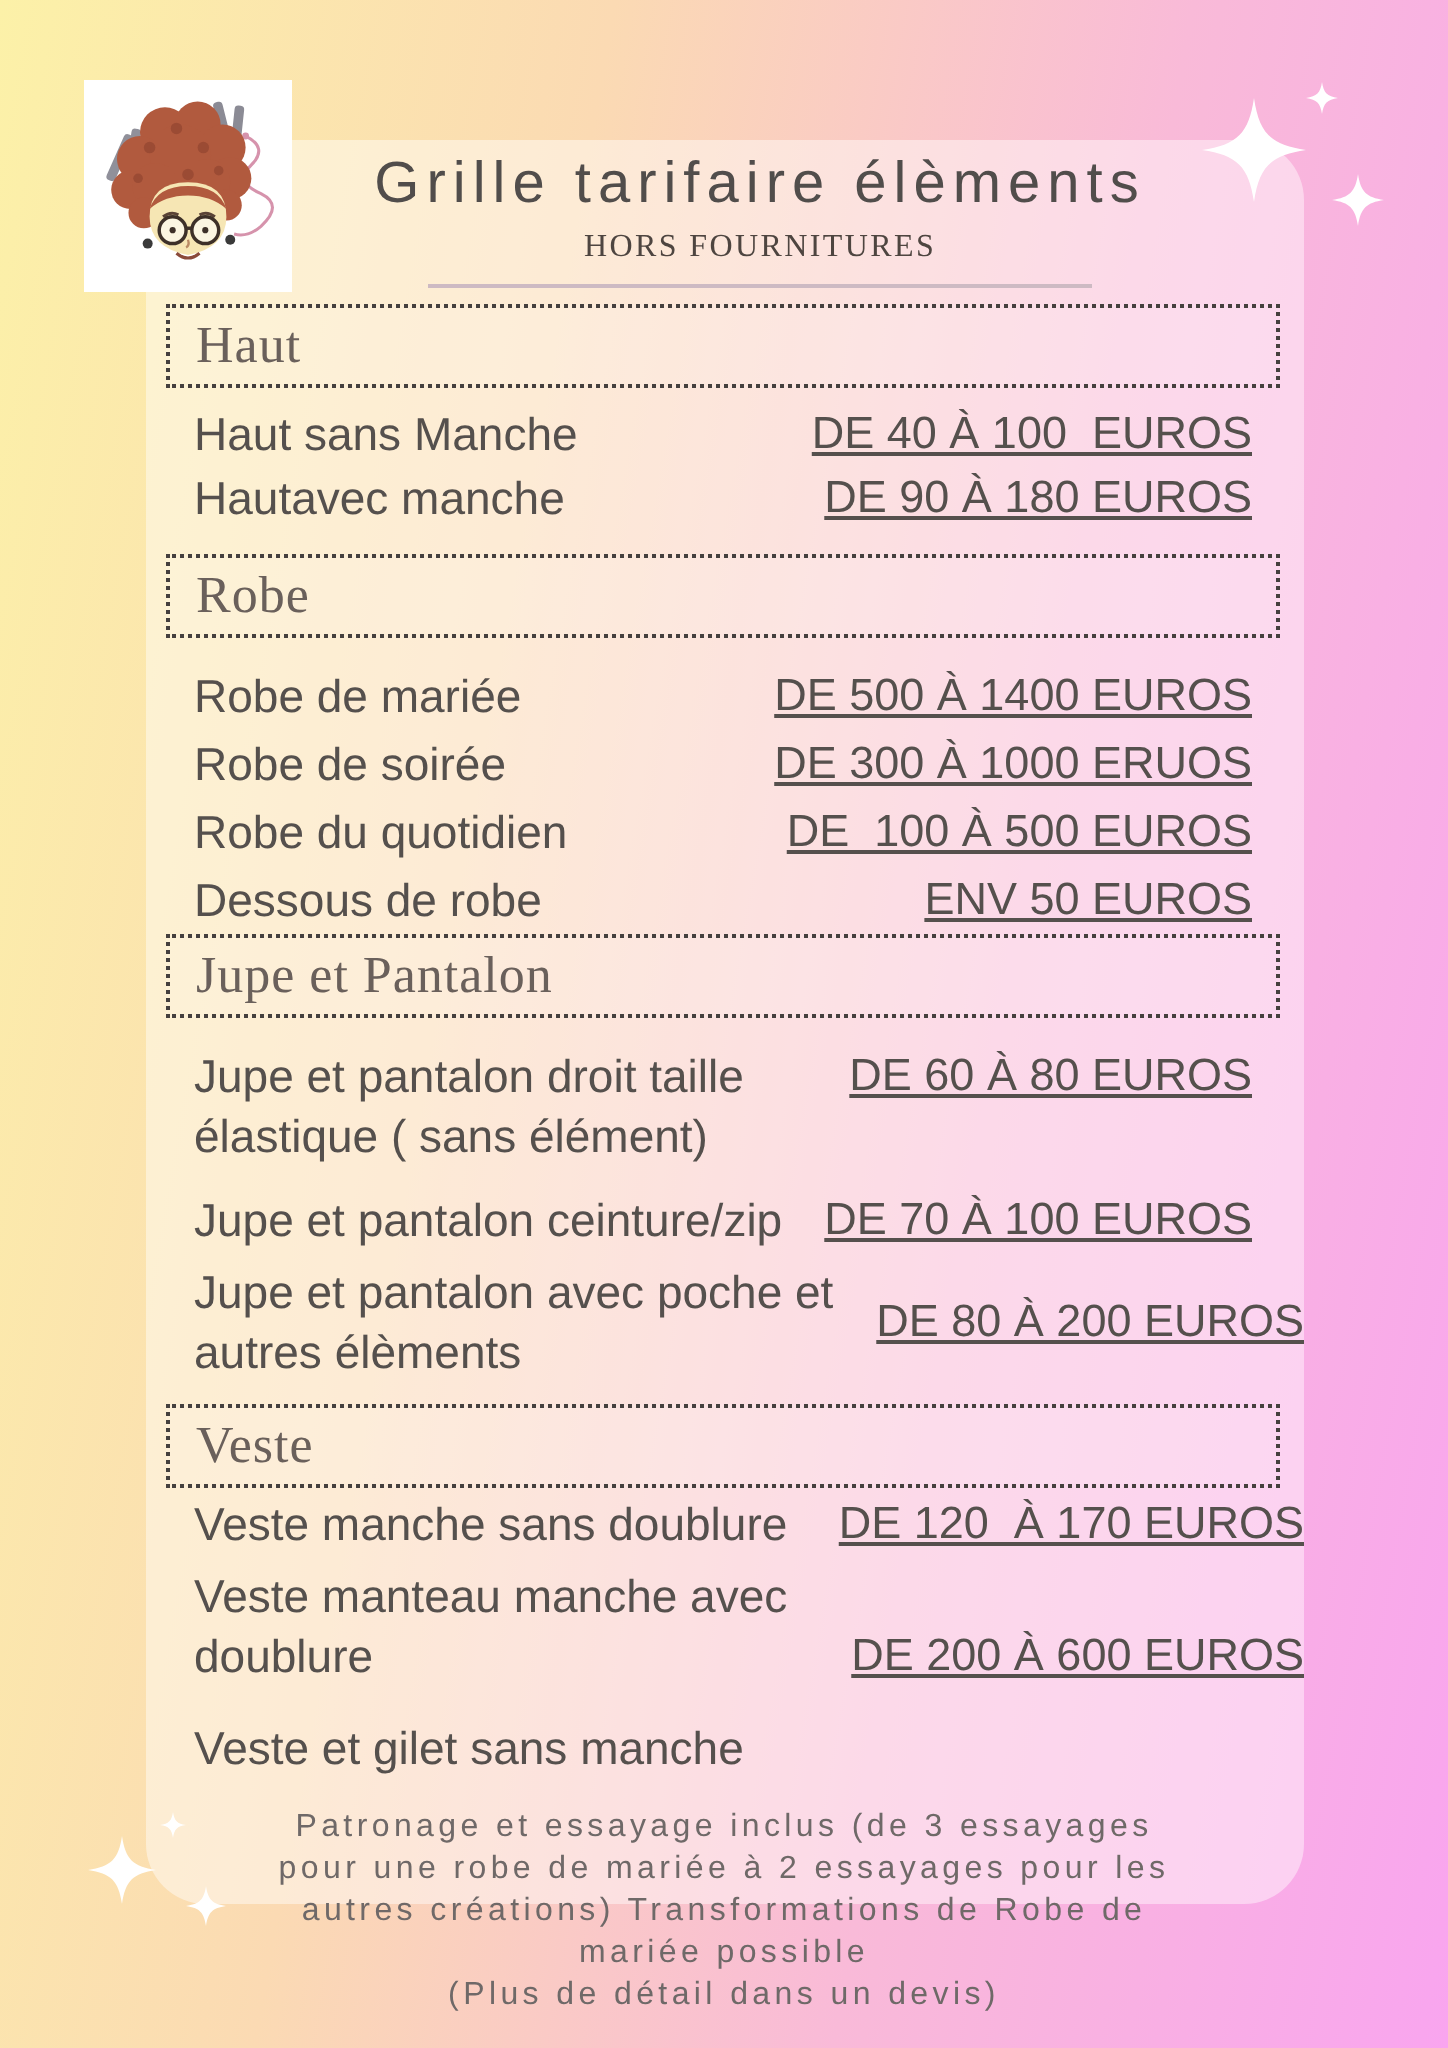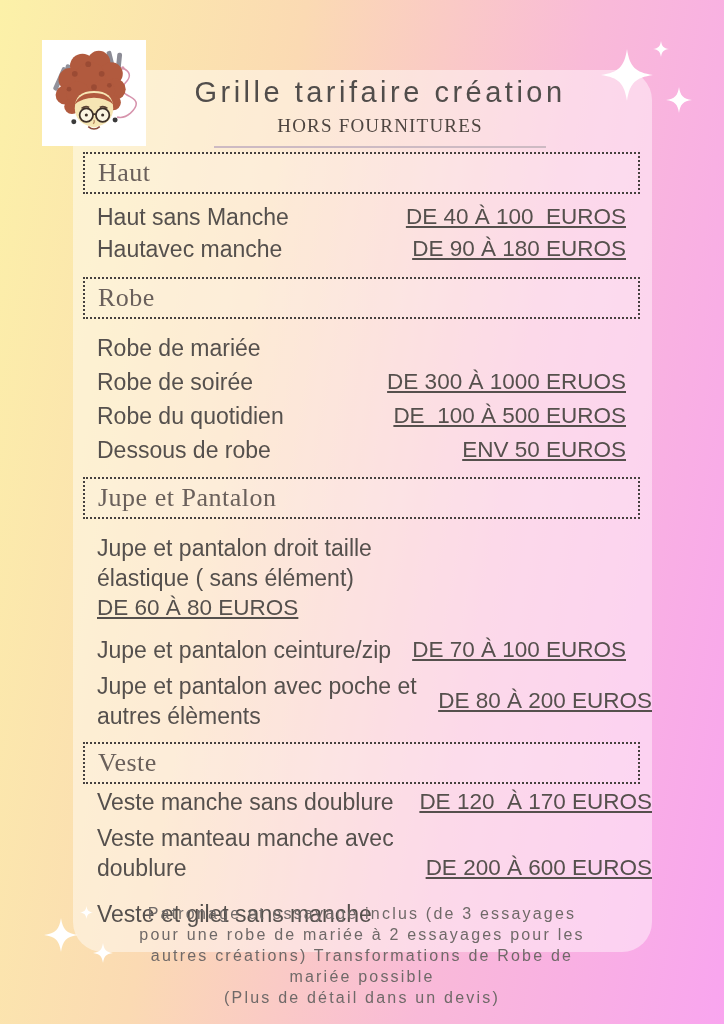--- a/index.html
+++ b/index.html
@@ -7,45 +7,45 @@
         font-family:"Liberation Sans",sans-serif;
         background:linear-gradient(100deg,#fcf1a8 0%,#fbdab3 34%,#f9bad8 66%,#f9a5ef 100%);}
   .panel{position:absolute;left:73px;top:70px;width:579px;height:882px;
          background:rgba(255,255,255,0.45);border-radius:30px;}
   .logo-box{position:absolute;left:42px;top:40px;width:104px;height:106px;
             background:#ffffff;display:flex;align-items:center;justify-content:center;}
   .logo-box svg{width:96px;height:98px;}
   .header{position:absolute;left:150px;top:70px;width:460px;text-align:center;}
   .title{font-size:29px;font-weight:500;letter-spacing:3.5px;color:#514d4b;
          padding-top:6px;white-space:pre;}
-  .subtitle{font-family:"Liberation Serif",serif;font-size:19px;letter-spacing:1.2px;
+  .subtitle{font-family:"Liberation Serif",serif;font-size:16px;letter-spacing:1.2px;
             color:#4e4540;margin-top:6px;white-space:pre;}
   .divider{width:332px;height:2px;background:#cdbac3;margin:9px auto 0 auto;}
   .sections{position:absolute;left:83px;top:152px;width:557px;}
   .section-box{height:42px;border:2px dotted #45403e;box-sizing:border-box;
                display:flex;align-items:center;padding-left:13px;background:rgba(255,255,255,0.10);}
   .section-title{font-family:"Liberation Serif",serif;font-size:26px;color:#6a605b;
                  letter-spacing:0.5px;}
   .rows{margin:0 14px;}
   .row{display:flex;justify-content:space-between;align-items:center;}
   .row .label{width:332px;font-size:23px;line-height:30px;color:#55504d;}
   .row .price{font-size:22.5px;line-height:30px;color:#55504d;text-align:right;
               white-space:pre;flex-shrink:0;text-decoration:underline;}
   .rows-haut{margin-top:7px;margin-bottom:12px;}
   .rows-haut .row{min-height:32px;}
-  .rows-robe{margin-top:12px;margin-bottom:10px;}
+  .rows-robe{margin-top:12px;}
   .rows-robe .row{min-height:34px;}
   .rows-jupe{margin-top:14px;margin-bottom:11px;}
   .rows-jupe .row-1{margin-bottom:10px;}
   .rows-jupe .row-2{min-height:34px;margin-bottom:4px;}
   .rows-veste{margin-top:2px;}
   .rows-veste .row-1{min-height:32px;}
   .rows-veste .row-2{margin-top:5px;}
   .rows-veste .row-3{margin-top:15px;min-height:32px;}
-  .v-top{align-items:flex-start;flex-direction:column;}
+  .v-top{align-items:flex-start;}
   .v-bottom{align-items:flex-end;}
   .shift-right .price{margin-right:-26px;}
   .footer{position:absolute;left:70px;top:903px;width:584px;text-align:center;
           font-size:16px;letter-spacing:2.2px;line-height:21px;color:#6f6968;
           white-space:pre-line;}
   .sparkle{position:absolute;}
   .sparkle svg{display:block;width:100%;height:100%;}
 </style>
 </head>
 <body>
@@ -139,21 +139,21 @@
 
       <path d="M50 78 q1 3 -1 4" fill="none" stroke="#b98a64" stroke-width="1.2"></path>
       <path d="M44 85 q6 5 12 0" fill="none" stroke="#8a4a3a" stroke-width="1.6"></path>
 
       <circle cx="29" cy="80" r="2.6" fill="#3a3a3a"></circle>
       <circle cx="72" cy="78" r="2.6" fill="#3a3a3a"></circle>
     </svg>
   </div>
 
   <div class="header">
-    <div class="title">Grille tarifaire création</div>
+    <div class="title">Grille tarifaire élèments</div>
     <div class="subtitle">HORS FOURNITURES</div>
     <div class="divider"></div>
   </div>
 
   <div class="sections">
 
     <div class="section-box">
       <span class="section-title">Haut</span>
     </div>
     <div class="rows rows-haut">
@@ -166,20 +166,21 @@
         <span class="price">DE 90 À 180 EUROS</span>
       </div>
     </div>
 
     <div class="section-box">
       <span class="section-title">Robe</span>
     </div>
     <div class="rows rows-robe">
       <div class="row">
         <span class="label">Robe de mariée</span>
+        <span class="price">DE 500 À 1400 EUROS</span>
       </div>
       <div class="row">
         <span class="label">Robe de soirée</span>
         <span class="price">DE 300 À 1000 ERUOS</span>
       </div>
       <div class="row">
         <span class="label">Robe du quotidien</span>
         <span class="price">DE  100 À 500 EUROS</span>
       </div>
       <div class="row">

